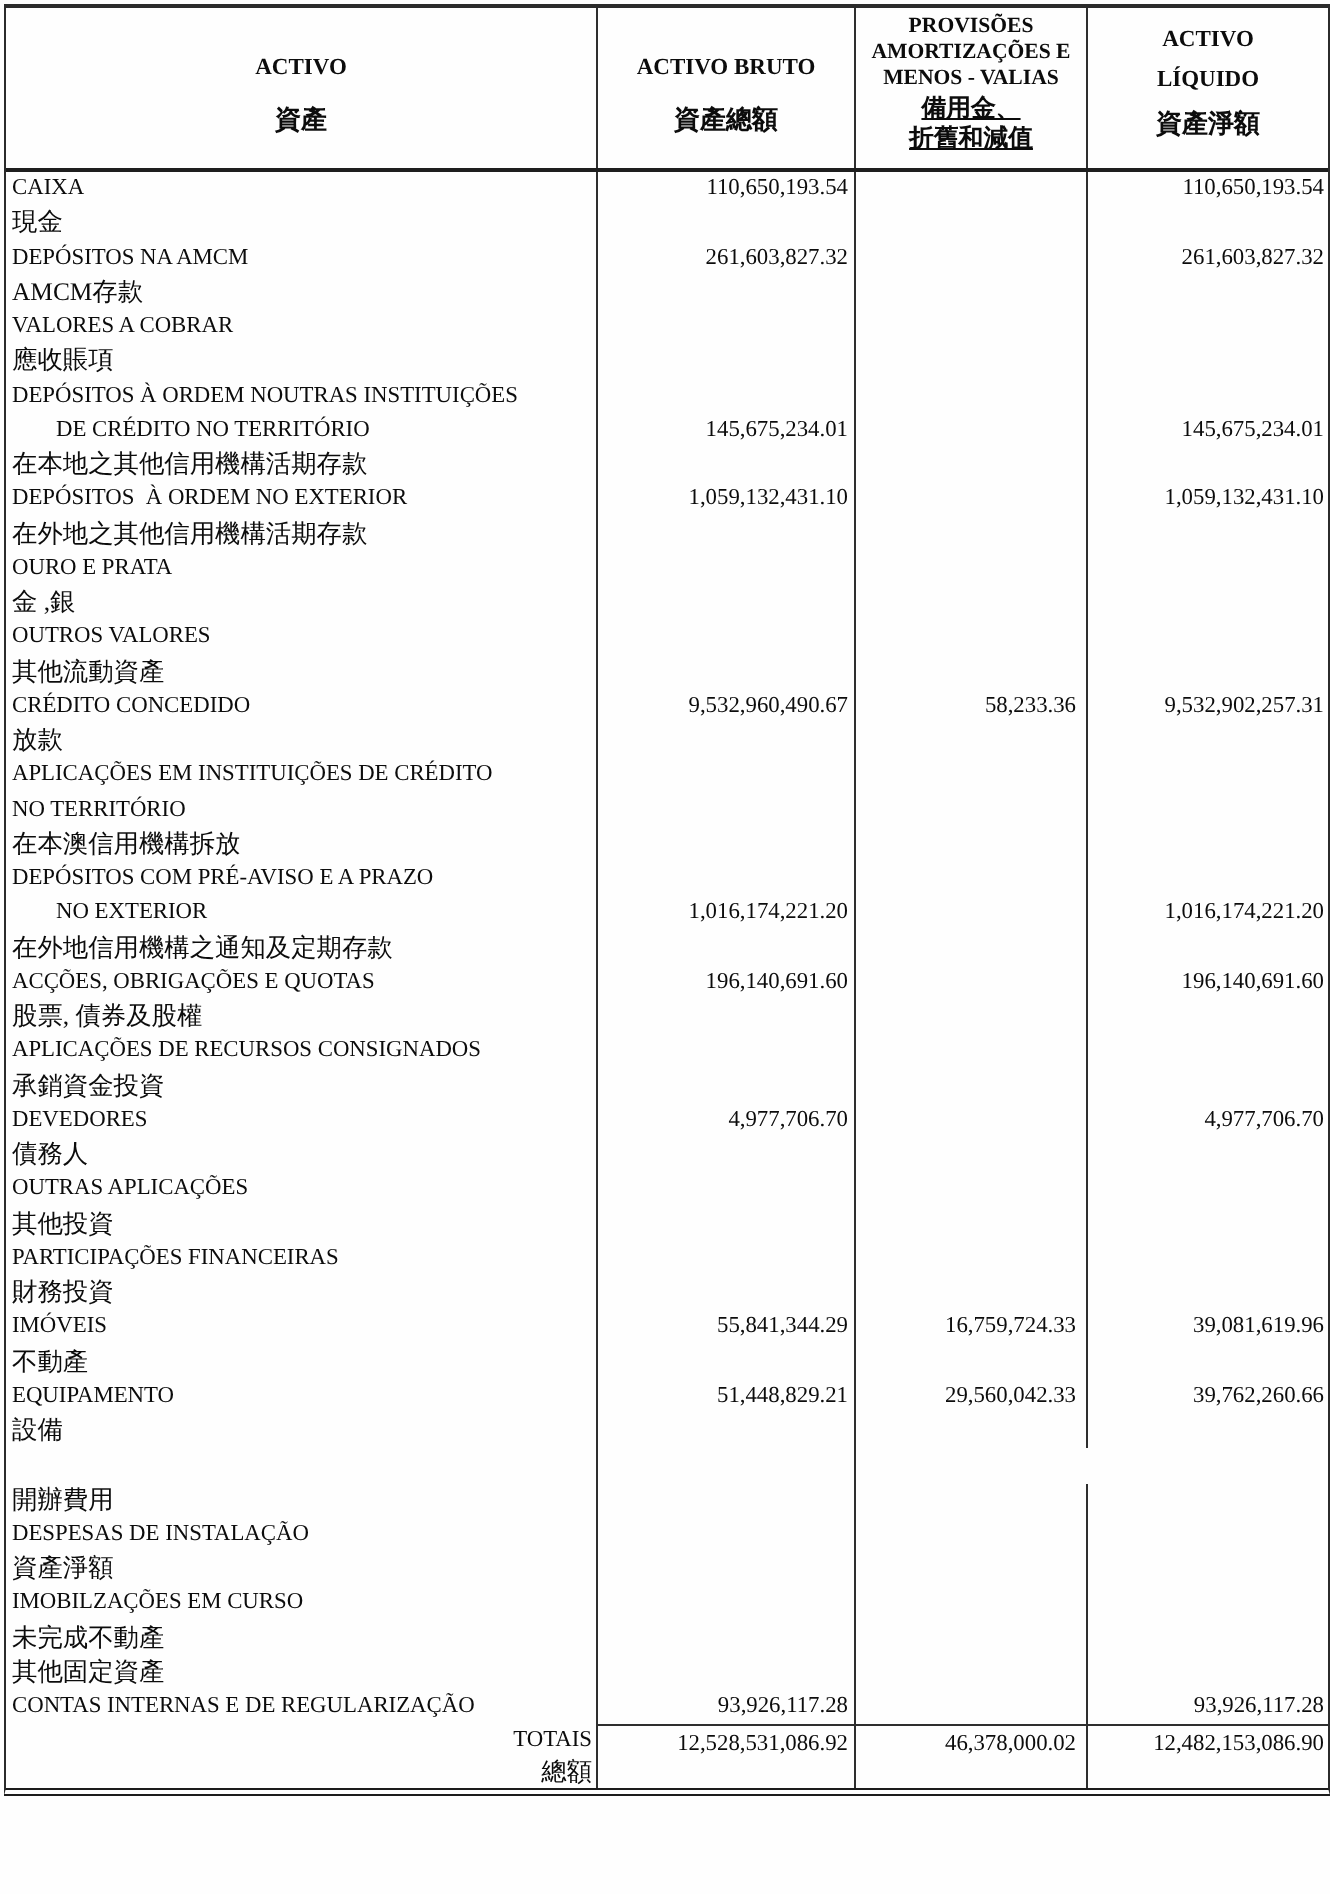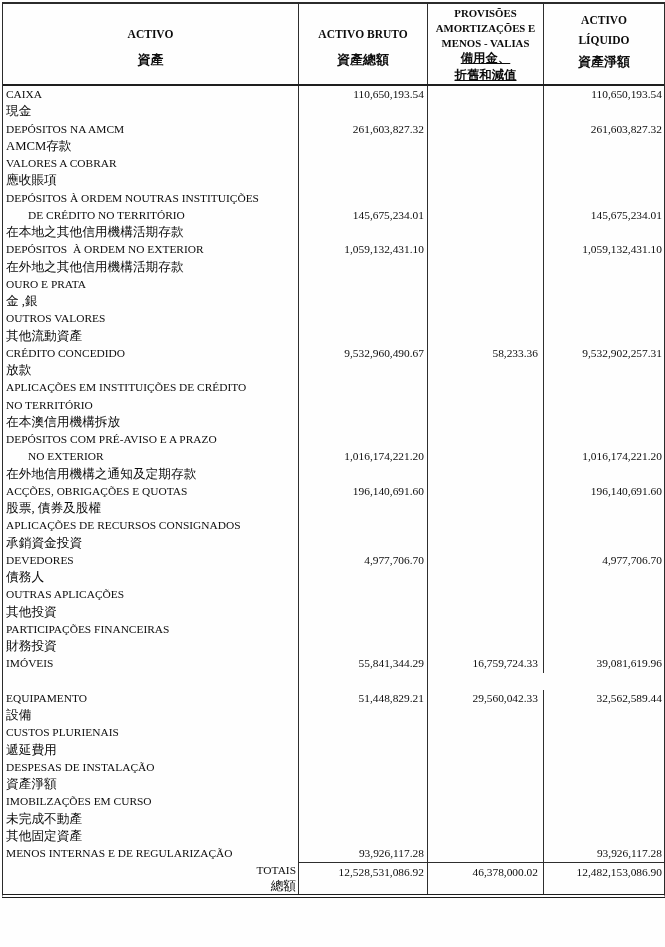--- a/index.html
+++ b/index.html
@@ -43,21 +43,20 @@
   .header-row {
     height: 80px;
     border-bottom: 2px solid #1e1e1e;
   }
   .hcell {
     display: flex;
     flex-direction: column;
     align-items: center;
     font-weight: bold;
     text-align: center;
-    justify-content: space-between;
   }
   .hpt { font-size: 11.5px; line-height: 13.5px; }
   .hzh { font-size: 13px;  line-height: 16px; }
   .hc1, .hc2 { justify-content: center; gap: 11px; padding-top: 8px; }
   .hc3 { padding-top: 3px; }
   .hc3 .hpt { font-size: 10.8px; line-height: 13.2px; }
   .hc3 .hzh { font-size: 12.4px; line-height: 15.5px; text-decoration: underline; }
   .hc4 { justify-content: space-evenly; padding: 3px 0 7px 0; }
 
   
@@ -316,44 +315,44 @@
           <div class="cell num c3"></div>
           <div class="cell num c4"></div>
         </div>
         <div class="grid line">
           <div class="cell label">IMÓVEIS</div>
           <div class="cell num c2">55,841,344.29</div>
           <div class="cell num c3">16,759,724.33</div>
           <div class="cell num c4">39,081,619.96</div>
         </div>
         <div class="grid line">
+          <div class="cell label zh">不動產</div>
           <div class="cell num c2"></div>
           <div class="cell num c3"></div>
           <div class="cell num c4"></div>
         </div>
         <div class="grid line">
           <div class="cell label">EQUIPAMENTO</div>
           <div class="cell num c2">51,448,829.21</div>
           <div class="cell num c3">29,560,042.33</div>
-          <div class="cell num c4">32,562,589.44</div>
+          <div class="cell num c4">39,762,260.66</div>
         </div>
         <div class="grid line">
           <div class="cell label zh">設備</div>
           <div class="cell num c2"></div>
           <div class="cell num c3"></div>
           <div class="cell num c4"></div>
         </div>
         <div class="grid line">
-          <div class="cell label">CUSTOS PLURIENAIS</div>
-          <div class="cell num c2"></div>
-          <div class="cell num c3"></div>
-          <div class="cell num c4"></div>
-        </div>
-        <div class="grid line">
-          <div class="cell label zh">遞延費用</div>
+          <div class="cell num c2"></div>
+          <div class="cell num c3"></div>
+          <div class="cell num c4"></div>
+        </div>
+        <div class="grid line">
+          <div class="cell label zh">開辦費用</div>
           <div class="cell num c2"></div>
           <div class="cell num c3"></div>
           <div class="cell num c4"></div>
         </div>
         <div class="grid line">
           <div class="cell label">DESPESAS DE INSTALAÇÃO</div>
           <div class="cell num c2"></div>
           <div class="cell num c3"></div>
           <div class="cell num c4"></div>
         </div>
@@ -375,21 +374,21 @@
           <div class="cell num c3"></div>
           <div class="cell num c4"></div>
         </div>
         <div class="grid line">
           <div class="cell label zh">其他固定資產</div>
           <div class="cell num c2"></div>
           <div class="cell num c3"></div>
           <div class="cell num c4"></div>
         </div>
         <div class="grid line">
-          <div class="cell label">MENOS INTERNAS E DE REGULARIZAÇÃO</div>
+          <div class="cell label">CONTAS INTERNAS E DE REGULARIZAÇÃO</div>
           <div class="cell num c2">93,926,117.28</div>
           <div class="cell num c3"></div>
           <div class="cell num c4">93,926,117.28</div>
         </div>
       </div>
 
     <div class="grid totals-row">
       <div class="cell totals-label">
         <span class="t-pt">TOTAIS</span>
         <span class="t-zh">總額</span>

